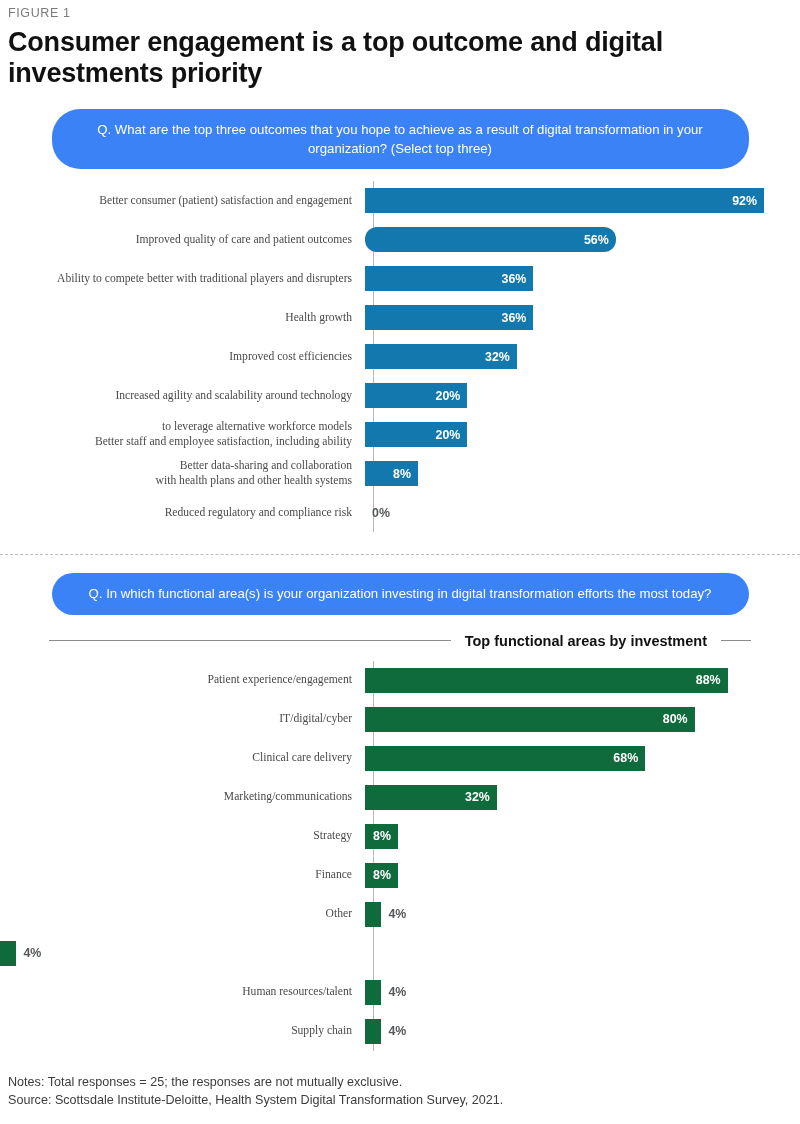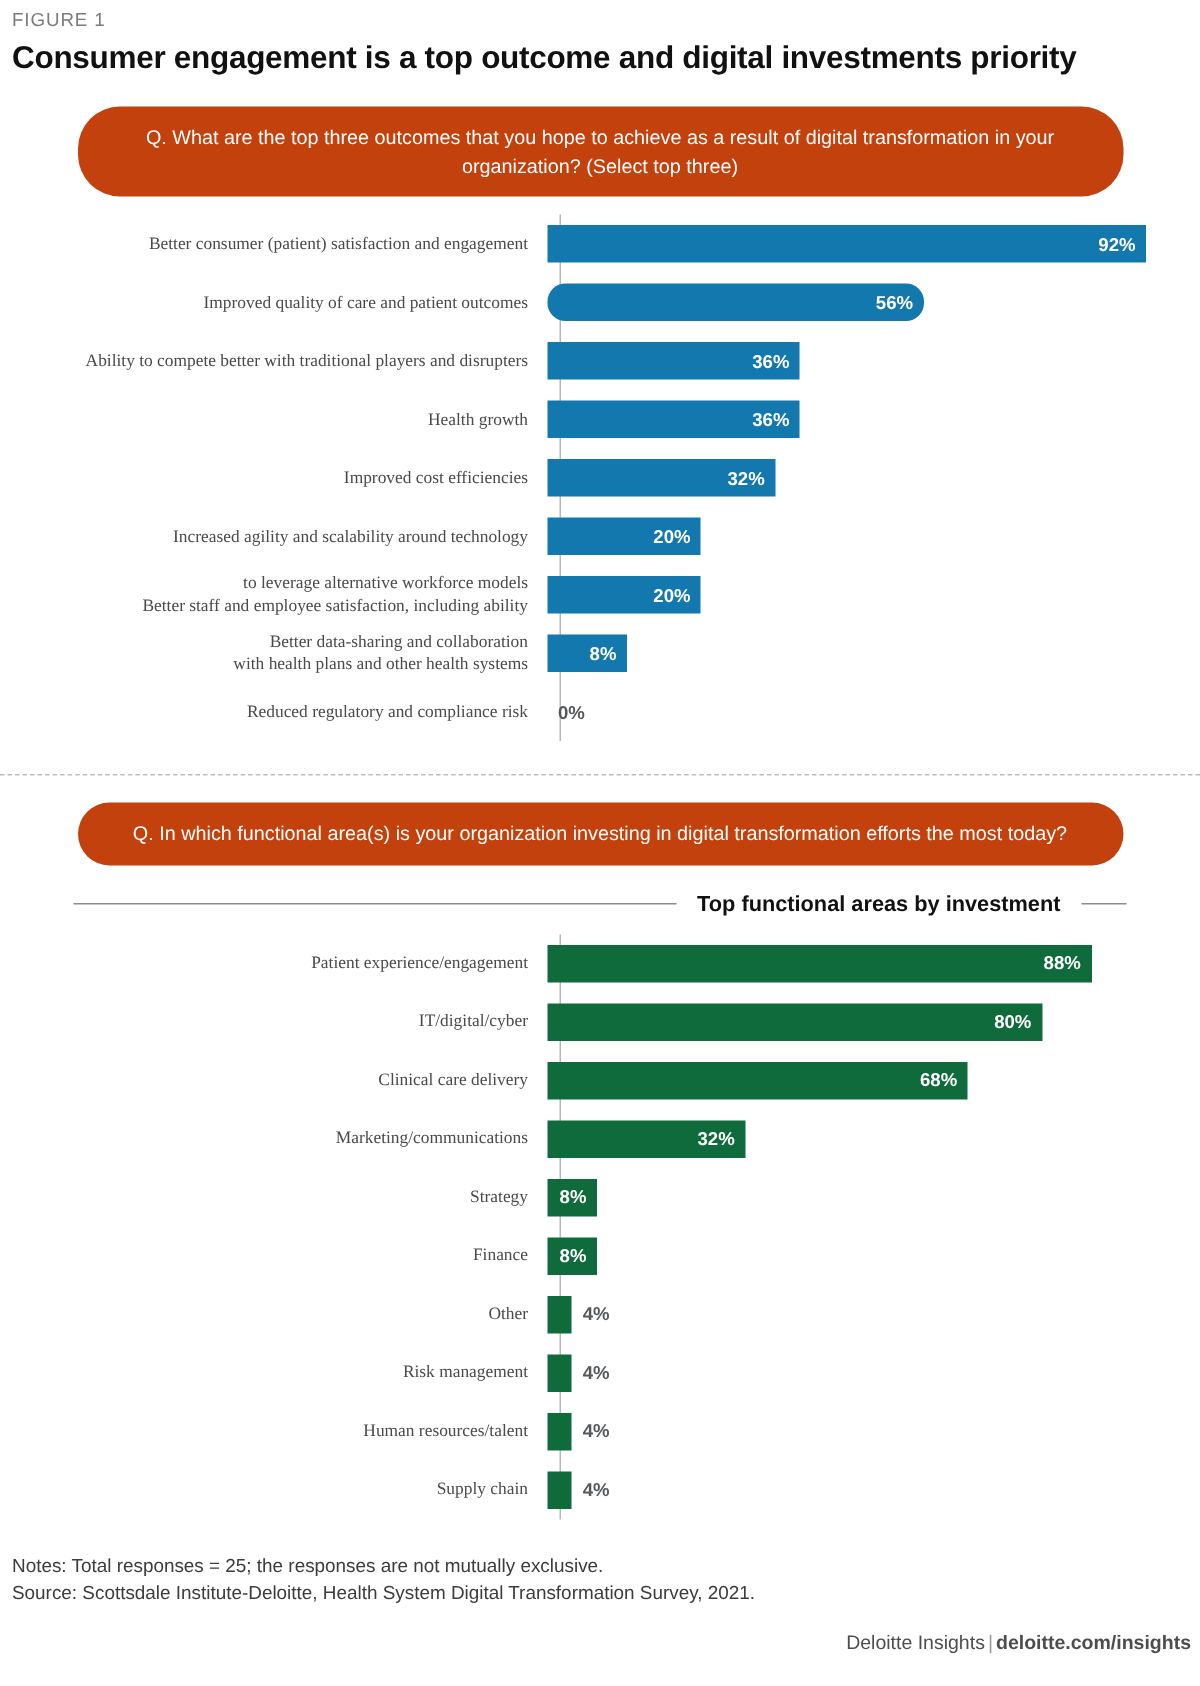--- a/index.html
+++ b/index.html
@@ -26,33 +26,33 @@
 
   
   .figure-eyebrow {
     font-size: 12.5px;
     letter-spacing: 0.6px;
     color: #7b7b7b;
     padding: 6px 0 0 8px;
     font-weight: 400;
   }
   .figure-title {
-    font-size: 21px;
+    font-size: 27px;
     font-weight: 700;
     color: #111111;
     padding: 7px 0 0 8px;
     letter-spacing: -0.2px;
     line-height: 1.15;
   }
 
   
   .question-pill {
     margin: 0 auto;
     width: 697px;
-    background: #c2410c;
+    background: #3b82f6;
     border-radius: 28px;
     color: #ffffff;
     font-size: 13.2px;
     line-height: 1.45;
     text-align: center;
     padding: 11px 30px;
     box-sizing: border-box;
   }
   .pill-slot-1 { margin-top: 20px; }
   .pill-slot-2 { margin-top: 18px; }
@@ -354,23 +354,20 @@
         <div class="bar-row">
           <div class="bar-label">
             <div>Other</div>
           </div>
           <div class="bar-zone">
             <div class="bar green" style="width: 16.48px;"></div>
             <span class="bar-value-out">4%</span>
           </div>
         </div>
         <div class="bar-row">
-          <div class="bar-label">
-            <div>Risk management</div>
-          </div>
           <div class="bar-zone">
             <div class="bar green" style="width: 16.48px;"></div>
             <span class="bar-value-out">4%</span>
           </div>
         </div>
         <div class="bar-row">
           <div class="bar-label">
             <div>Human resources/talent</div>
           </div>
           <div class="bar-zone">

